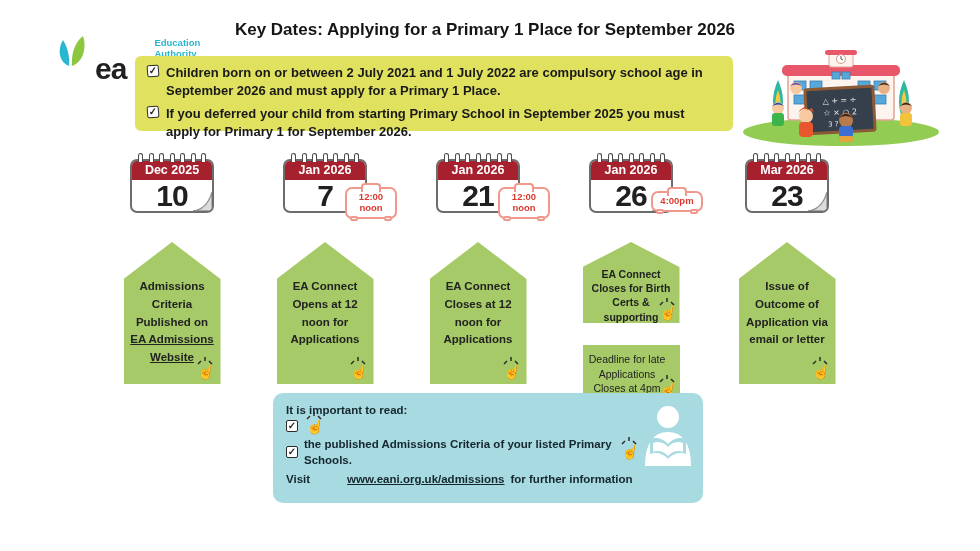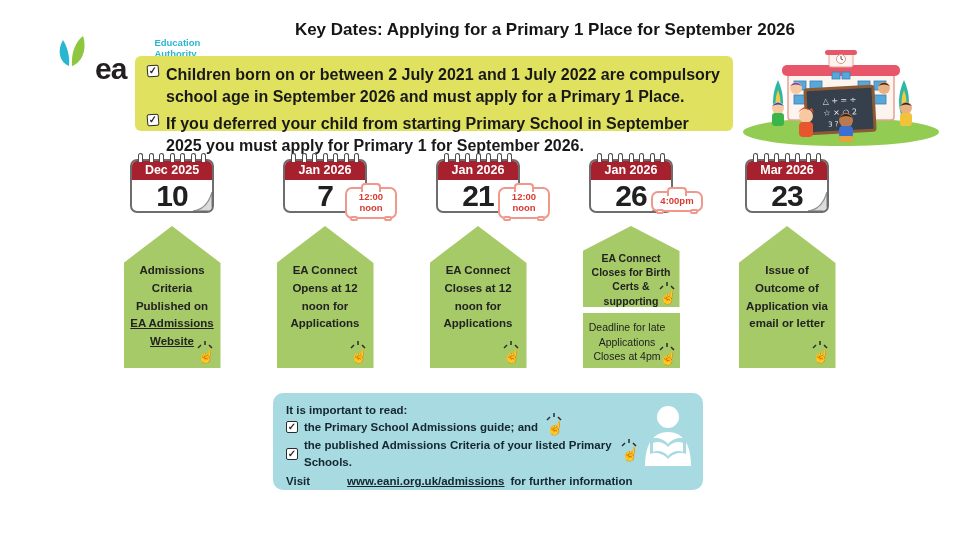--- a/index.html
+++ b/index.html
@@ -3,37 +3,37 @@
 <meta charset="utf-8">
 <style>
   * { margin:0; padding:0; box-sizing:border-box; }
   body { font-family:"Liberation Sans", sans-serif; background:#fff; }
   #canvas { position:relative; width:980px; height:551px; background:#fff; overflow:hidden; }
 
   
   .logo { position:absolute; left:55px; top:13px; display:flex; align-items:center; gap:4px; }
   .logo-ea { font-size:30px; font-weight:bold; color:#232021; letter-spacing:-1px; line-height:1;margin-top:41px; }
   .logo-org { font-size:9.5px; font-weight:bold; color:#29b7cf; line-height:1.15;margin-left:24px; }
-  .title { position:absolute; left:175px; top:20px; width:620px; text-align:right;
+  .title { position:absolute; left:175px; top:20px; width:620px; text-align:center;
            font-size:17px; font-weight:bold; color:#151515; }
 
   
   .banner { position:absolute; left:135px; top:56px; width:598px; height:75px;
             background:#e0e25f; border-radius:6px; padding:8px 12px 6px 12px; }
   .banner-item { display:flex; gap:7px; margin-bottom:5px; }
-  .banner-text { font-size:16px; font-weight:bold; color:#191919; line-height:1.38; }
+  .banner-text { font-size:13px; font-weight:bold; color:#191919; line-height:1.38; }
   .chk { display:inline-flex; align-items:center; justify-content:center;
          width:12px; height:12px; border:1.7px solid #2b2b2b; border-radius:2px;
          background:#fff; font-size:10px; font-weight:bold; color:#2b2b2b;
          transform:rotate(-5deg); flex:none; margin-top:1px; line-height:1; }
 
   .school-illo { position:absolute; left:734px; top:50px; }
 
   
-  .col { position:absolute; top:153px; width:100px; display:flex; flex-direction:column; align-items:center; }
+  .col { position:absolute; top:153px; width:100px; display:flex; flex-direction:column; align-items:center;gap:16px; }
   .col1 { left:122px; } .col2 { left:275px; } .col3 { left:428px; } .col4 { left:581px; } .col5 { left:737px; }
 
   .cal { position:relative; display:flex; flex-direction:column; align-items:center; }
   .spiral { display:flex; justify-content:space-between; width:68px; margin-bottom:-3px; position:relative; z-index:2; }
   .loop { width:5px; height:9px; border:1.8px solid #4c4c4c; border-bottom:none;
           border-radius:3px 3px 0 0; background:#fff; }
   .cal-sheet { width:84px; border:2px solid #6d6d6d; border-radius:7px; overflow:hidden; background:#fff; }
   .cal-head { background:#a6202e; color:#fff; font-weight:bold; font-size:12.5px; text-align:center; padding:2px 0 3px; }
   .cal-body { height:31px; position:relative; display:flex; align-items:center; justify-content:center; }
   .cal-day { font-size:30px; font-weight:bold; color:#202020; letter-spacing:-1px; }
@@ -63,21 +63,21 @@
 
   
   .tap { position:relative; display:inline-block; width:20px; height:23px; flex:none; }
   .tap .hand { position:absolute; bottom:0; left:3px; font-size:14px; line-height:1; color:#2a2a2a;
                transform:rotate(10deg); }
   .tap svg { position:absolute; top:0; left:0; }
   .tap-abs { position:absolute; right:6px; bottom:5px; }
   .tap-abs-sm { position:absolute; right:3px; bottom:3px; }
 
   
-  .info { position:absolute; left:273px; top:393px; width:430px; height:97px;
+  .info { position:absolute; left:273px; top:393px; width:430px; height:110px;
           background:#a8dae1; border-radius:10px; padding:9px 64px 8px 13px;
           font-size:11.5px; font-weight:bold; color:#15262e; line-height:1.45; }
   .info-line { display:flex; align-items:center; gap:6px; margin-bottom:2px; }
   .info .chk { transform:none; margin-top:0; }
   .info-link { color:#15262e; text-decoration:underline; cursor:pointer;margin-left:31px; }
   .reader { position:absolute; right:9px; top:11px; }
 </style>
 </head>
 <body>
 
@@ -369,21 +369,20 @@
           </svg>
         <span class="hand">☝</span>
       </span>
     </div>
   </div>
 
   <div class="info">
     <div>It is important to read:</div>
     <div class="info-line">
       <span class="chk">✓</span>
-      <span>the Primary School Admissions guide; and</span>
       <span class="tap" style="margin-top:-8px;">
         <svg width="20" height="9" viewBox="0 0 20 9">
             <g stroke="#2a2a2a" stroke-width="1.5" fill="none">
               <path d="M3 8 L6 5"></path>
               <path d="M10 1 L10 5"></path>
               <path d="M17 8 L14 5"></path>
             </g>
           </svg>
         <span class="hand">☝</span>
       </span>

